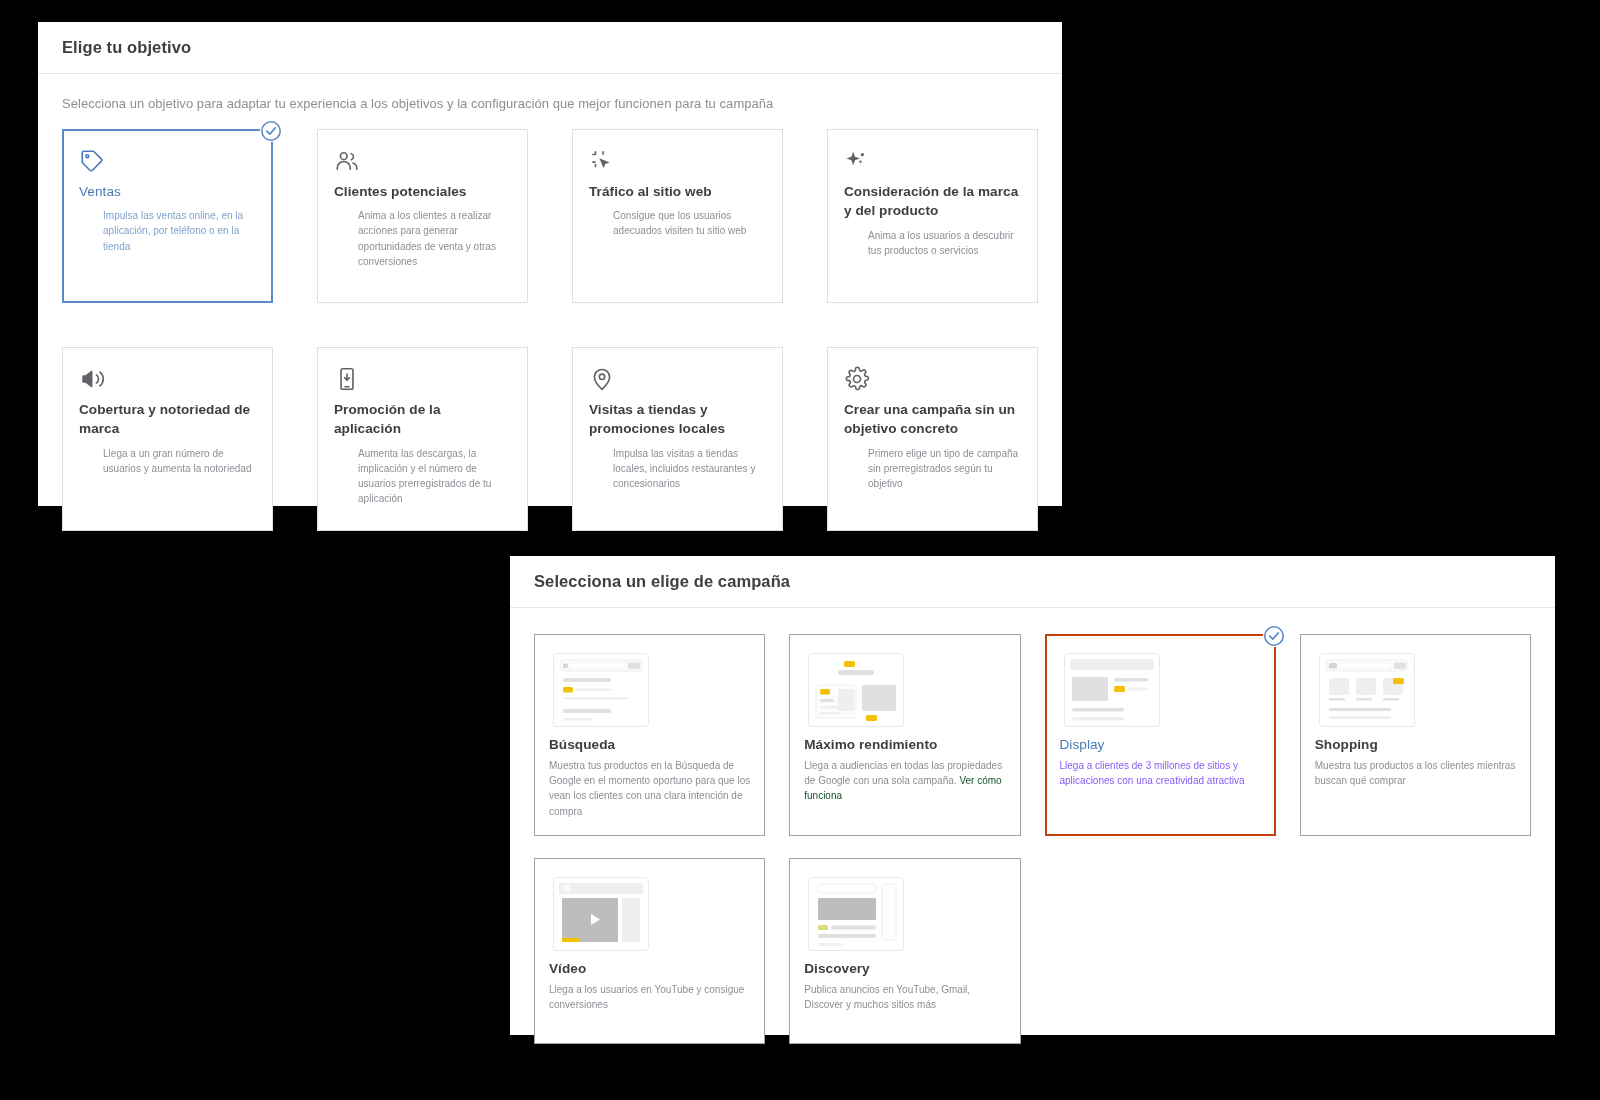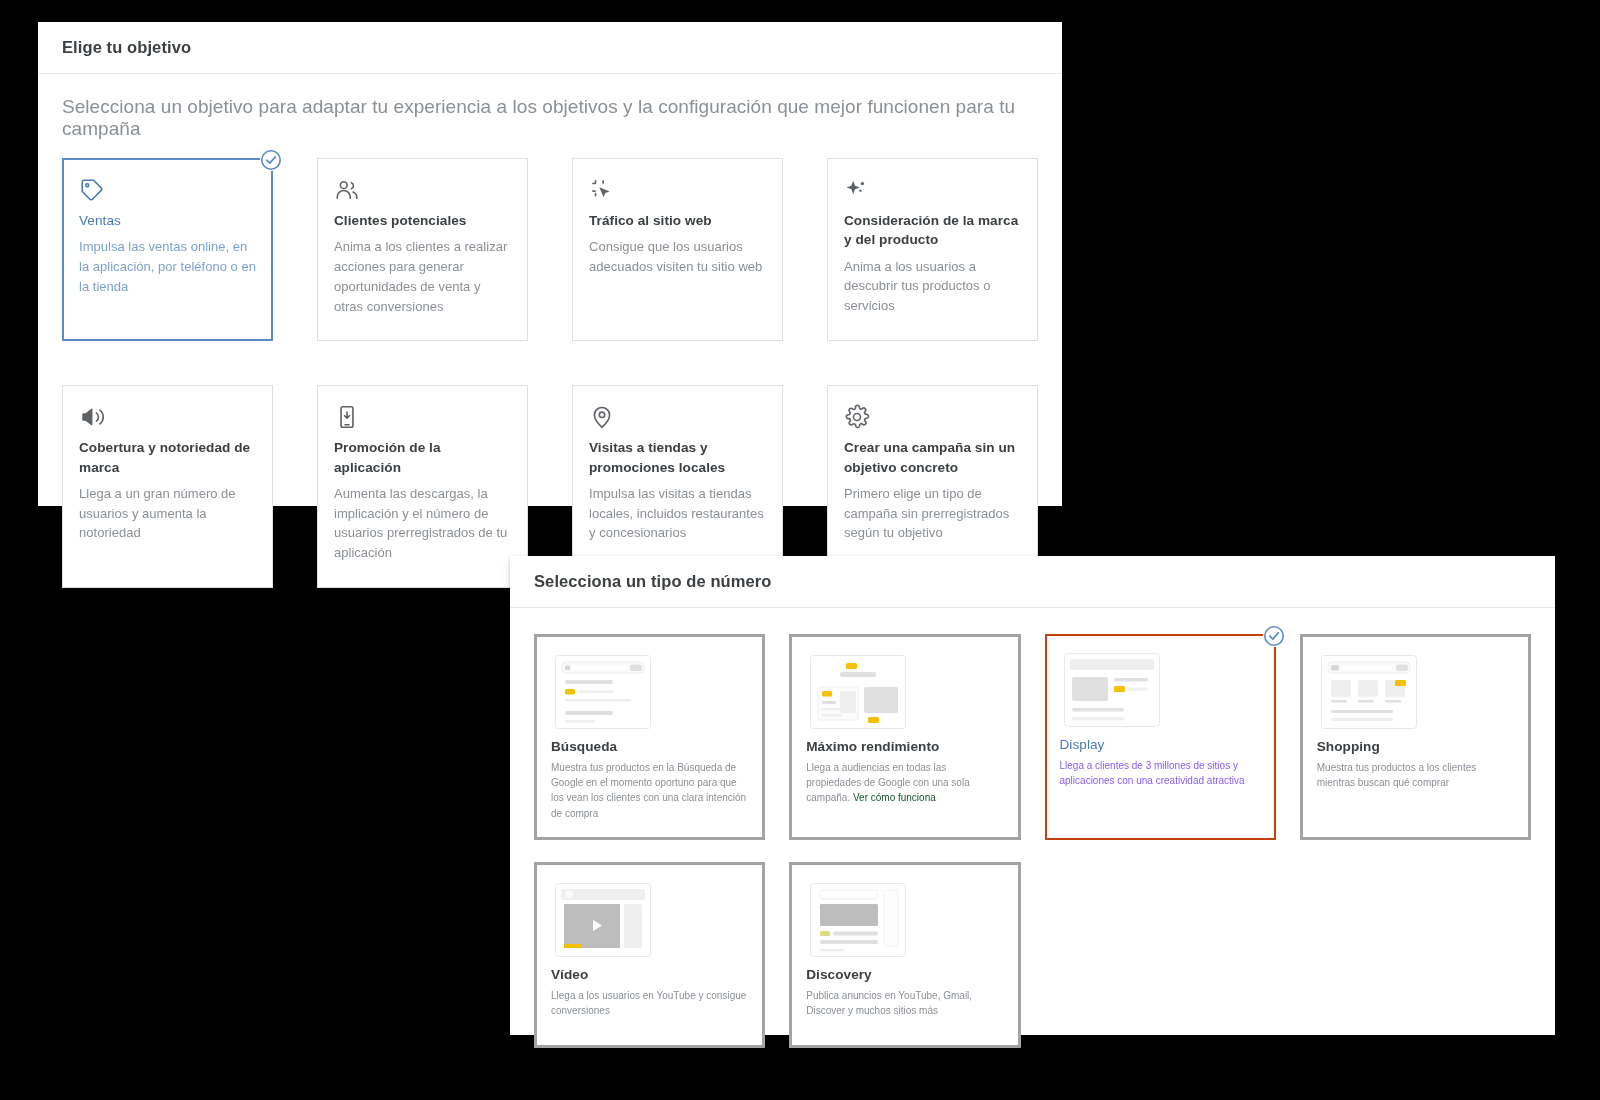--- a/index.html
+++ b/index.html
@@ -28,21 +28,21 @@
     border-bottom: 1px solid #e4e6e8;
   }
   .panel-title {
     font-size: 16.5px;
     color: #3c4043;
     font-weight: 700;
     letter-spacing: .1px;
   }
   .panel-body { padding: 22px 24px 0 24px; }
   .panel-subtitle {
-    font-size: 19px;
+    font-size: 13px;
     color: #8b9096;
     margin-bottom: 18px;
     letter-spacing: .05px;
   }
 
   
   .card-grid {
     display: grid;
     grid-template-columns: repeat(4, 1fr);
     column-gap: 21px;
@@ -71,42 +71,43 @@
   .card-title {
     font-size: 13.6px;
     font-weight: 700;
     color: #3c4043;
     line-height: 1.42;
     margin-bottom: 7px;
     letter-spacing: .05px;
   }
   .card.selected .card-title { color: #4a7ab4; font-weight: 400; }
   .card-desc {
-    font-size: 13px;
+    font-size: 10px;
     color: #8b9096;
     line-height: 1.52;
     letter-spacing: .02px;
+    margin-left: 24px;
   }
   .card.selected .card-desc { color: #7da2ce; }
   .card-link { color: #14532d; }
 
   .check-badge {
     position: absolute;
     top: -11px; right: -11px;
     width: 22px; height: 22px;
     border-radius: 50%;
     background: #ffffff;
     display: flex; align-items: center; justify-content: center;
   }
   .check-badge svg { display: block; }
 
   
   .type-card {
     position: relative;
-    border: 3px solid #a3a3a3;
+    border: 1px solid #a3a3a3;
     background: #fff;
     padding: 14px 14px 16px 14px;
     min-height: 186px;
     cursor: pointer;
   }
   .type-card.selected {
     border: 2px solid #c2410c;
     padding: 13px 24px 15px 13px;
   }
   .thumb { width: 96px; height: 74px; margin: 4px 0 10px 4px; }
@@ -228,21 +229,21 @@
             </div>
             <div class="card-title">Crear una campaña sin un objetivo concreto</div>
             <div class="card-desc">Primero elige un tipo de campaña sin prerregistrados según tu objetivo</div>
           </div>
         </div>
     </div>
   </div>
 
   <div class="panel" id="panel-campaign-type">
     <div class="panel-header">
-      <span class="panel-title">Selecciona un tipo de número</span>
+      <span class="panel-title">Selecciona un elige de campaña</span>
     </div>
     <div class="panel-body" style="padding-top:26px;">
       <div class="type-grid" id="type-grid">
           <div class="type-card">
             <div class="thumb"><svg viewBox="0 0 96 74" width="96" height="74">
       <rect x="0.5" y="0.5" width="95" height="73" rx="3" fill="#fff" stroke="#e8e8e8"></rect>
       <rect x="7" y="7" width="82" height="11" rx="4" fill="#fafafa" stroke="#efefef"></rect>
       <rect x="10" y="10.5" width="5" height="4.5" rx="1" fill="#d6d6d6"></rect>
       <rect x="17" y="10.5" width="54" height="4.5" rx="2.2" fill="#fff"></rect>
       <rect x="75" y="9.5" width="12" height="6.5" rx="2" fill="#e0e0e0"></rect>

